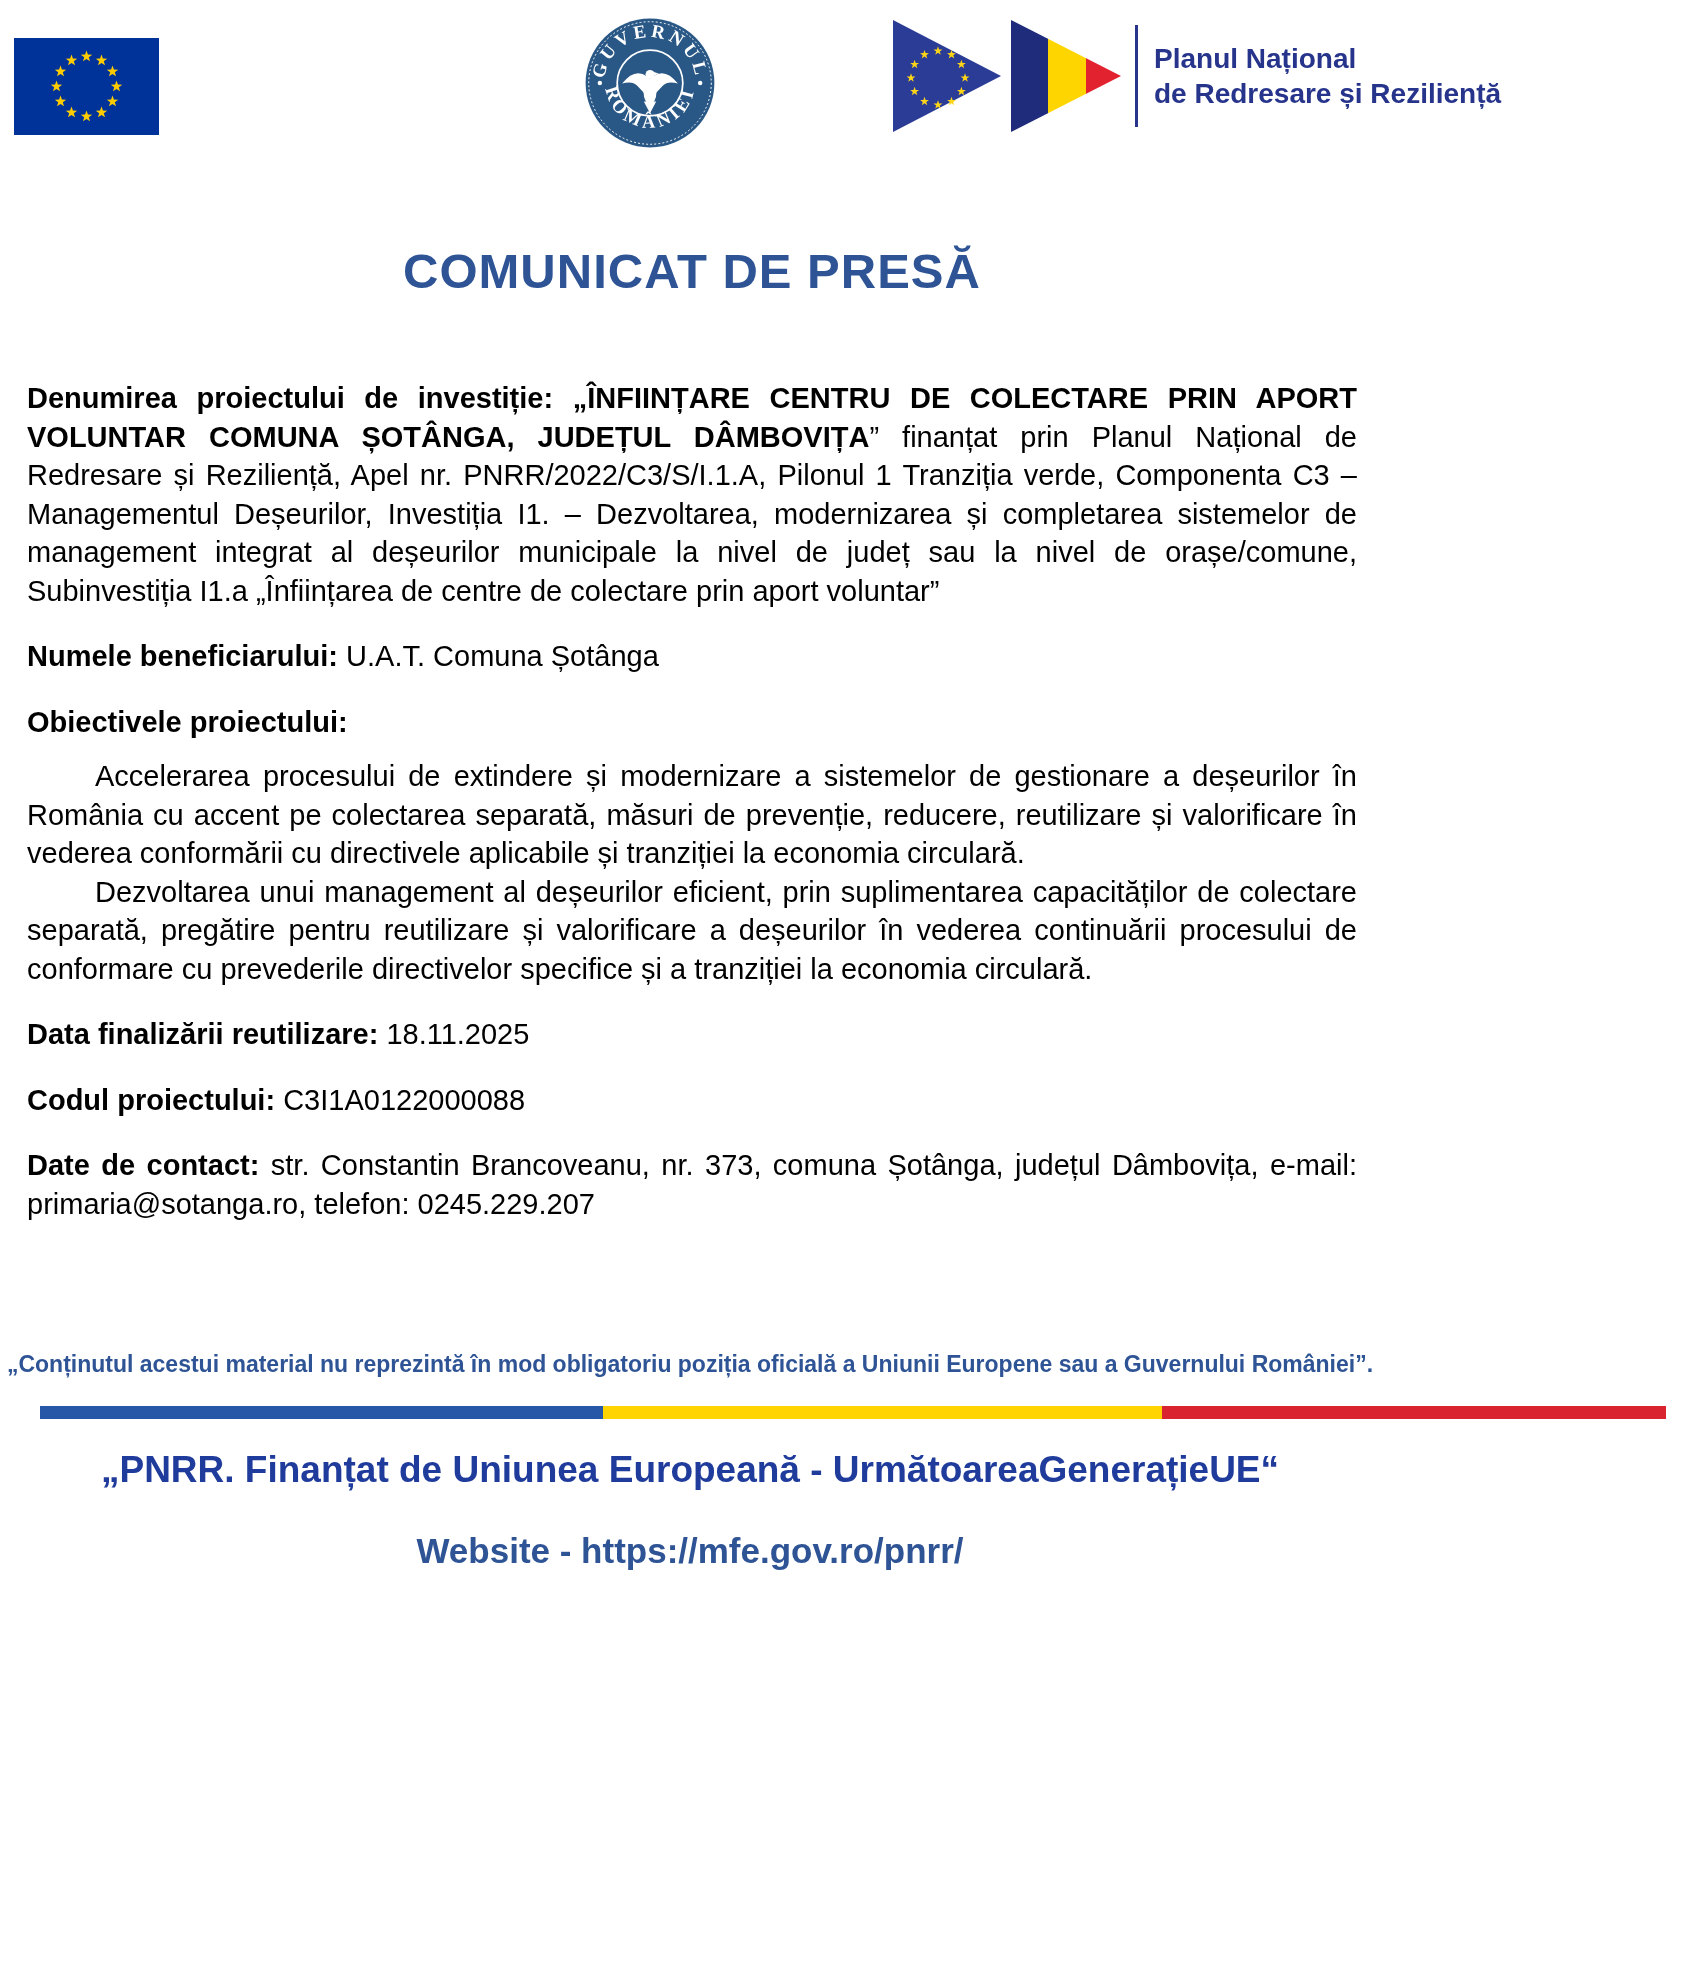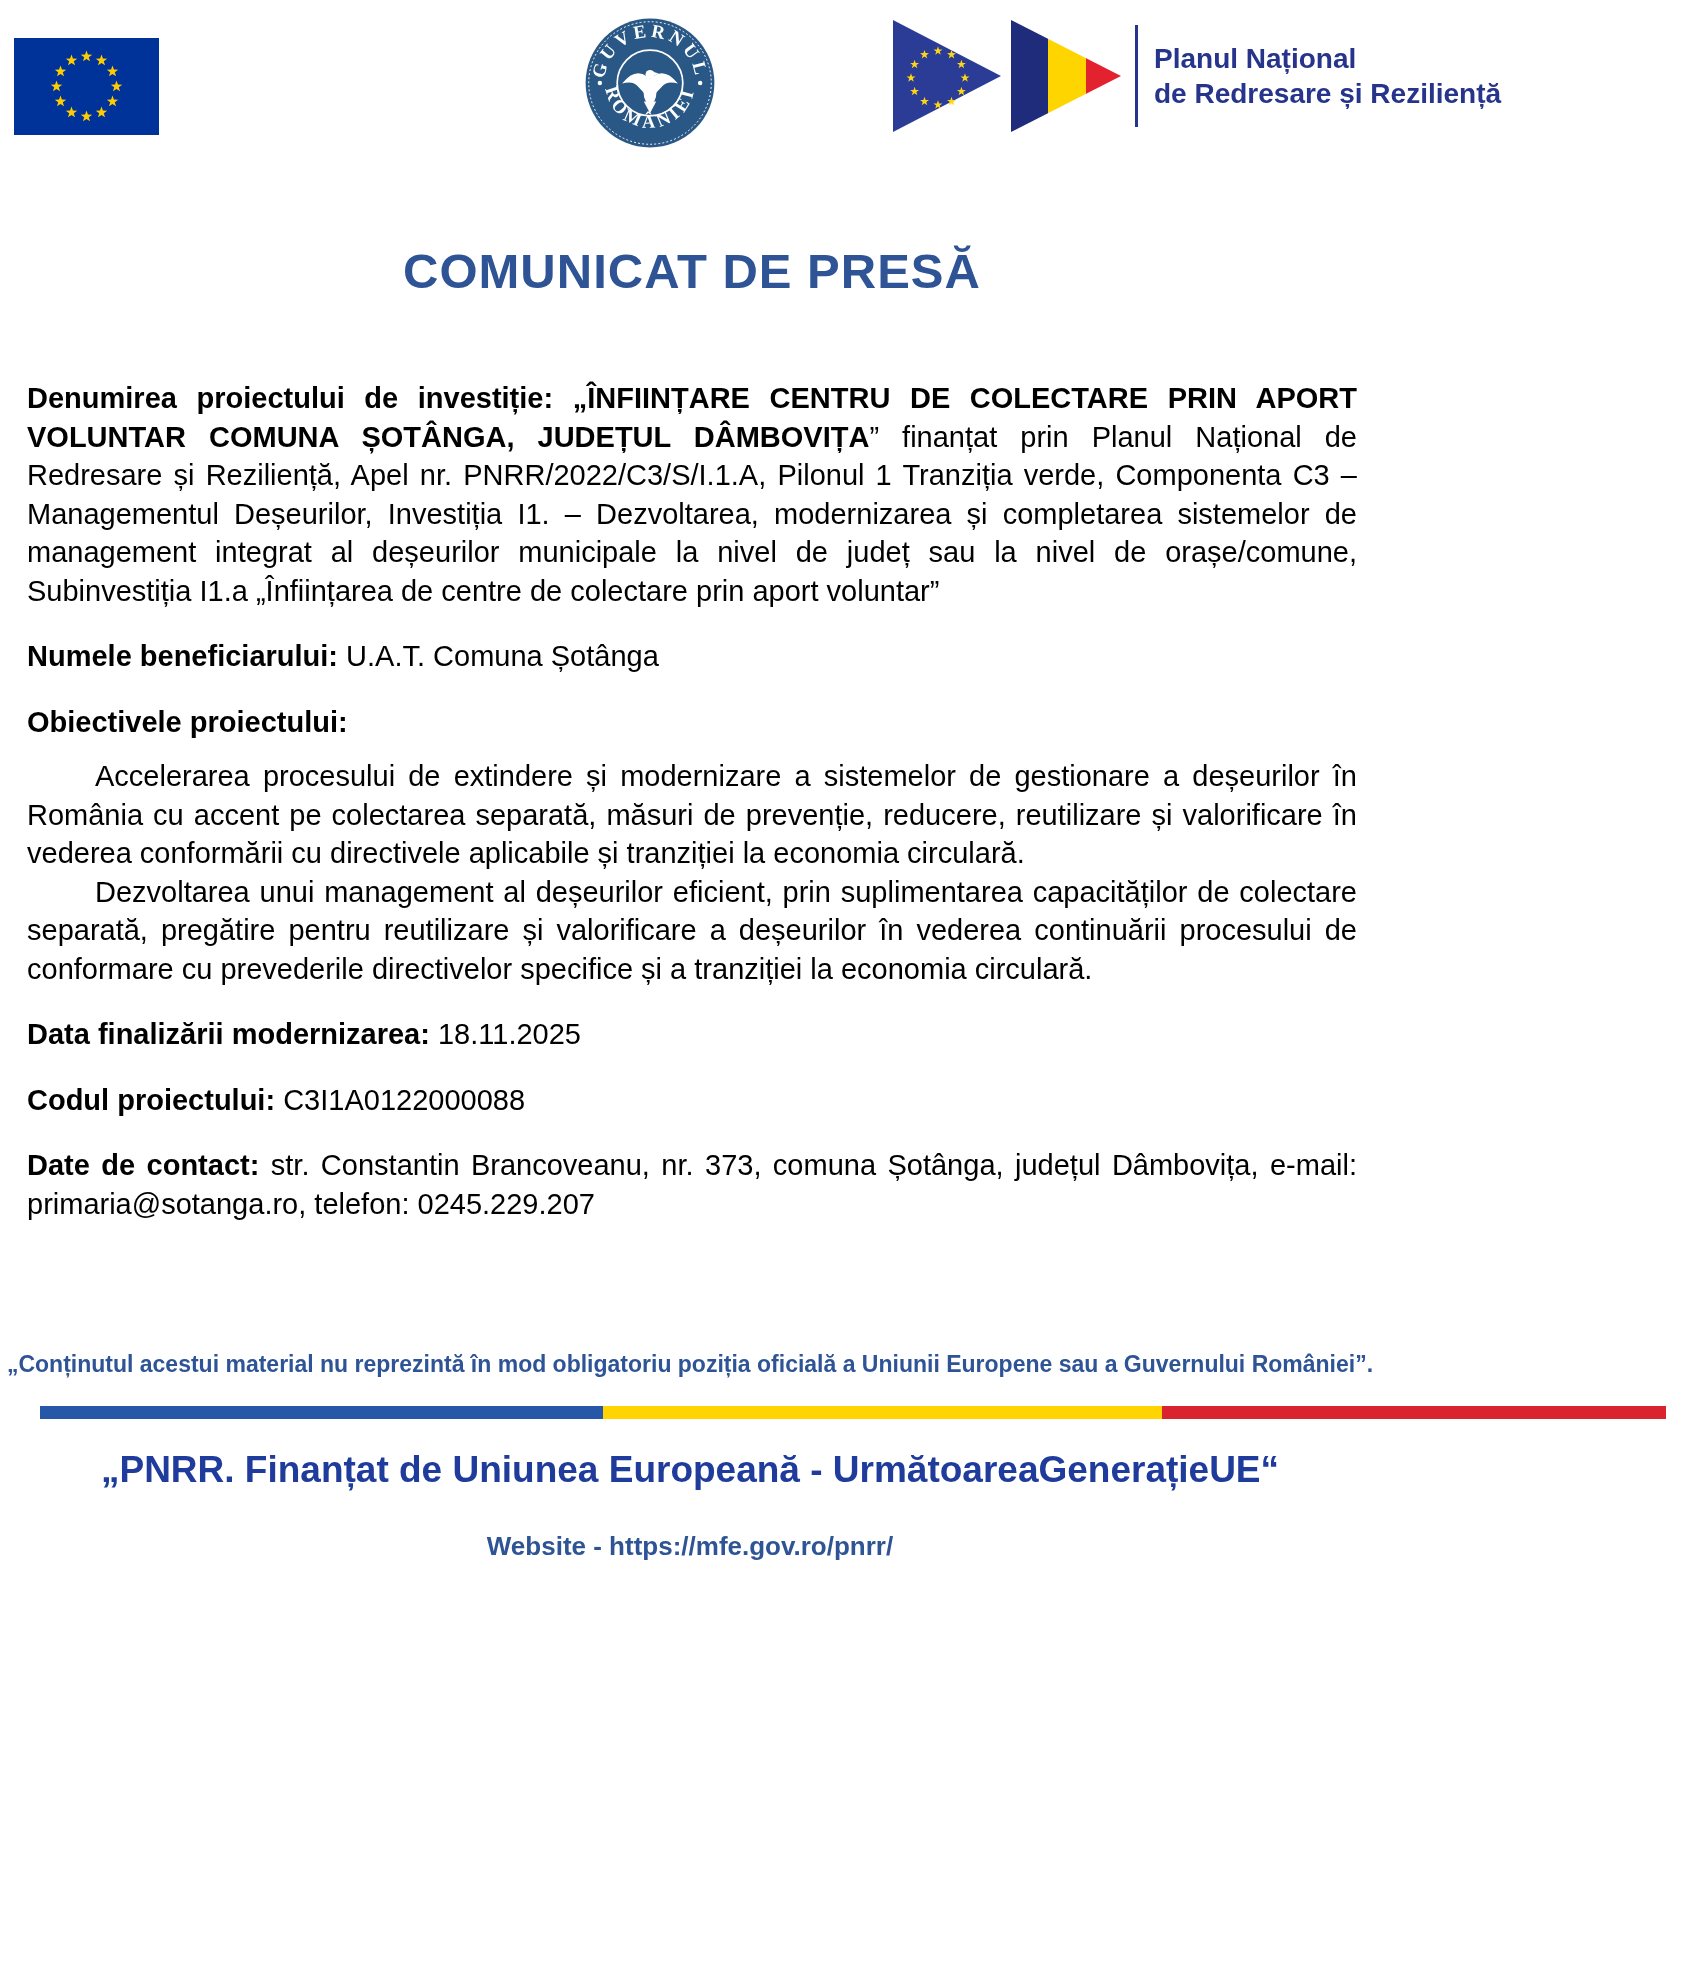--- a/index.html
+++ b/index.html
@@ -81,21 +81,21 @@
     font-size: 37px;
     font-weight: bold;
   }
   .links-row {
     width: 1380px;
     margin-top: 40px;
     display: flex;
     justify-content: center;
     gap: 39px;
     color: #2e5496;
-    font-size: 26px;
+    font-size: 35px;
     font-weight: bold;
   }
   .links-row a { color: #2e5496; text-decoration: none; cursor: pointer; }
 </style>
 </head>
 <body>
 
 <svg width="0" height="0" style="position:absolute" aria-hidden="true">
   <defs>
     <path id="star" d="M0,-6 L1.41,-1.94 5.71,-1.85 2.28,0.74 3.53,4.85 0,2.4 -3.53,4.85 -2.28,0.74 -5.71,-1.85 -1.41,-1.94 Z"></path>
@@ -197,21 +197,21 @@
     <p><b>Denumirea proiectului de investiție: „ÎNFIINȚARE CENTRU DE COLECTARE PRIN APORT VOLUNTAR COMUNA ȘOTÂNGA, JUDEȚUL DÂMBOVIȚA</b><span>” finanțat prin Planul Național de Redresare și Reziliență, Apel nr. PNRR/2022/C3/S/I.1.A, Pilonul 1 Tranziția verde, Componenta C3 – Managementul Deșeurilor, Investiția I1. – Dezvoltarea, modernizarea și completarea sistemelor de management integrat al deșeurilor municipale la nivel de județ sau la nivel de orașe/comune, Subinvestiția I1.a „Înființarea de centre de colectare prin aport voluntar”</span></p>
 
     <p><b>Numele beneficiarului:</b><span> U.A.T. Comuna Șotânga</span></p>
 
     <p class="tight"><b>Obiectivele proiectului:</b></p>
     <p class="indent">Accelerarea procesului de extindere și modernizare a sistemelor de gestionare a deșeurilor în România cu accent pe colectarea separată, măsuri de prevenție, reducere, reutilizare și valorificare în vederea conformării cu directivele aplicabile și tranziției la economia circulară.</p>
     <p class="indent-last">Dezvoltarea unui management al deșeurilor eficient, prin suplimentarea capacităților de colectare separată, pregătire pentru reutilizare și valorificare a deșeurilor în vederea continuării procesului de conformare cu prevederile directivelor specifice și a tranziției la economia circulară.</p>
 
 
 
-    <p><b>Data finalizării modernizarea:</b><span> 18.11.2025</span></p>
+    <p><b>Data finalizării reutilizare:</b><span> 18.11.2025</span></p>
 
     <p><b>Codul proiectului:</b><span> C3I1A0122000088</span></p>
 
     <p><b>Date de contact:</b><span> str. Constantin Brancoveanu, nr. 373, comuna Șotânga, județul Dâmbovița, e-mail: primaria@sotanga.ro, telefon: 0245.229.207</span></p>
 
   </div>
 </div>
 
 <div class="footer-center">
   <div class="disclaimer">„Conținutul acestui material nu reprezintă în mod obligatoriu poziția oficială a Uniunii Europene sau a Guvernului României”.</div>

